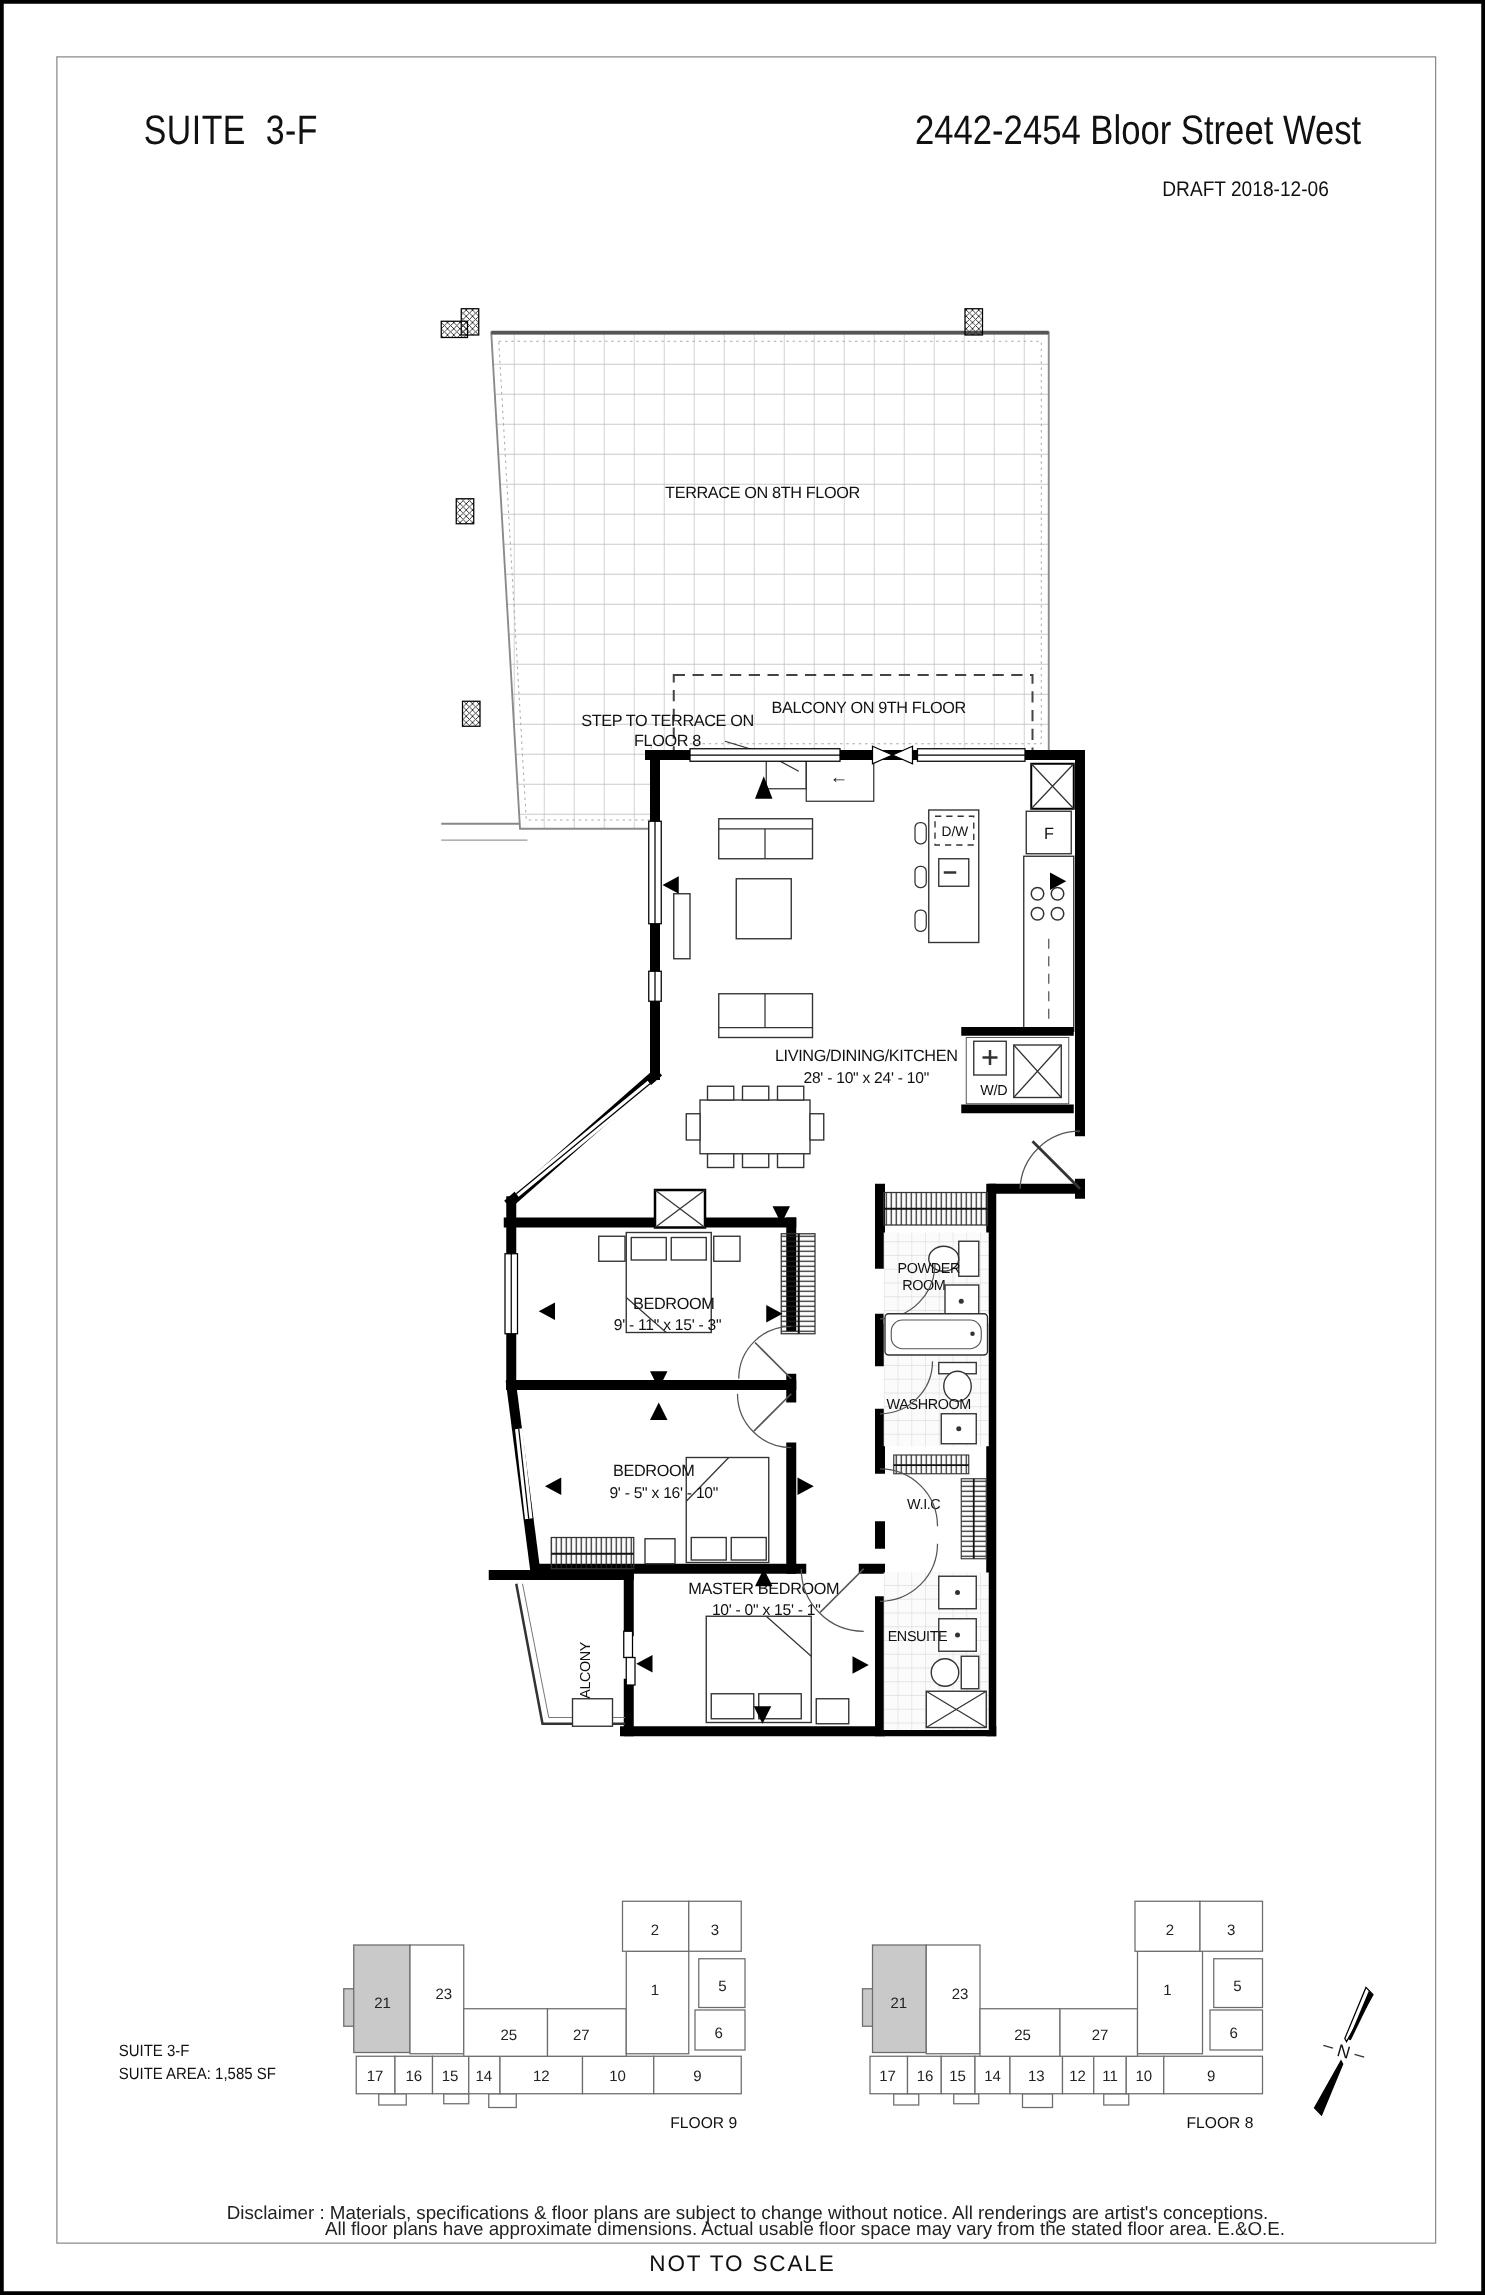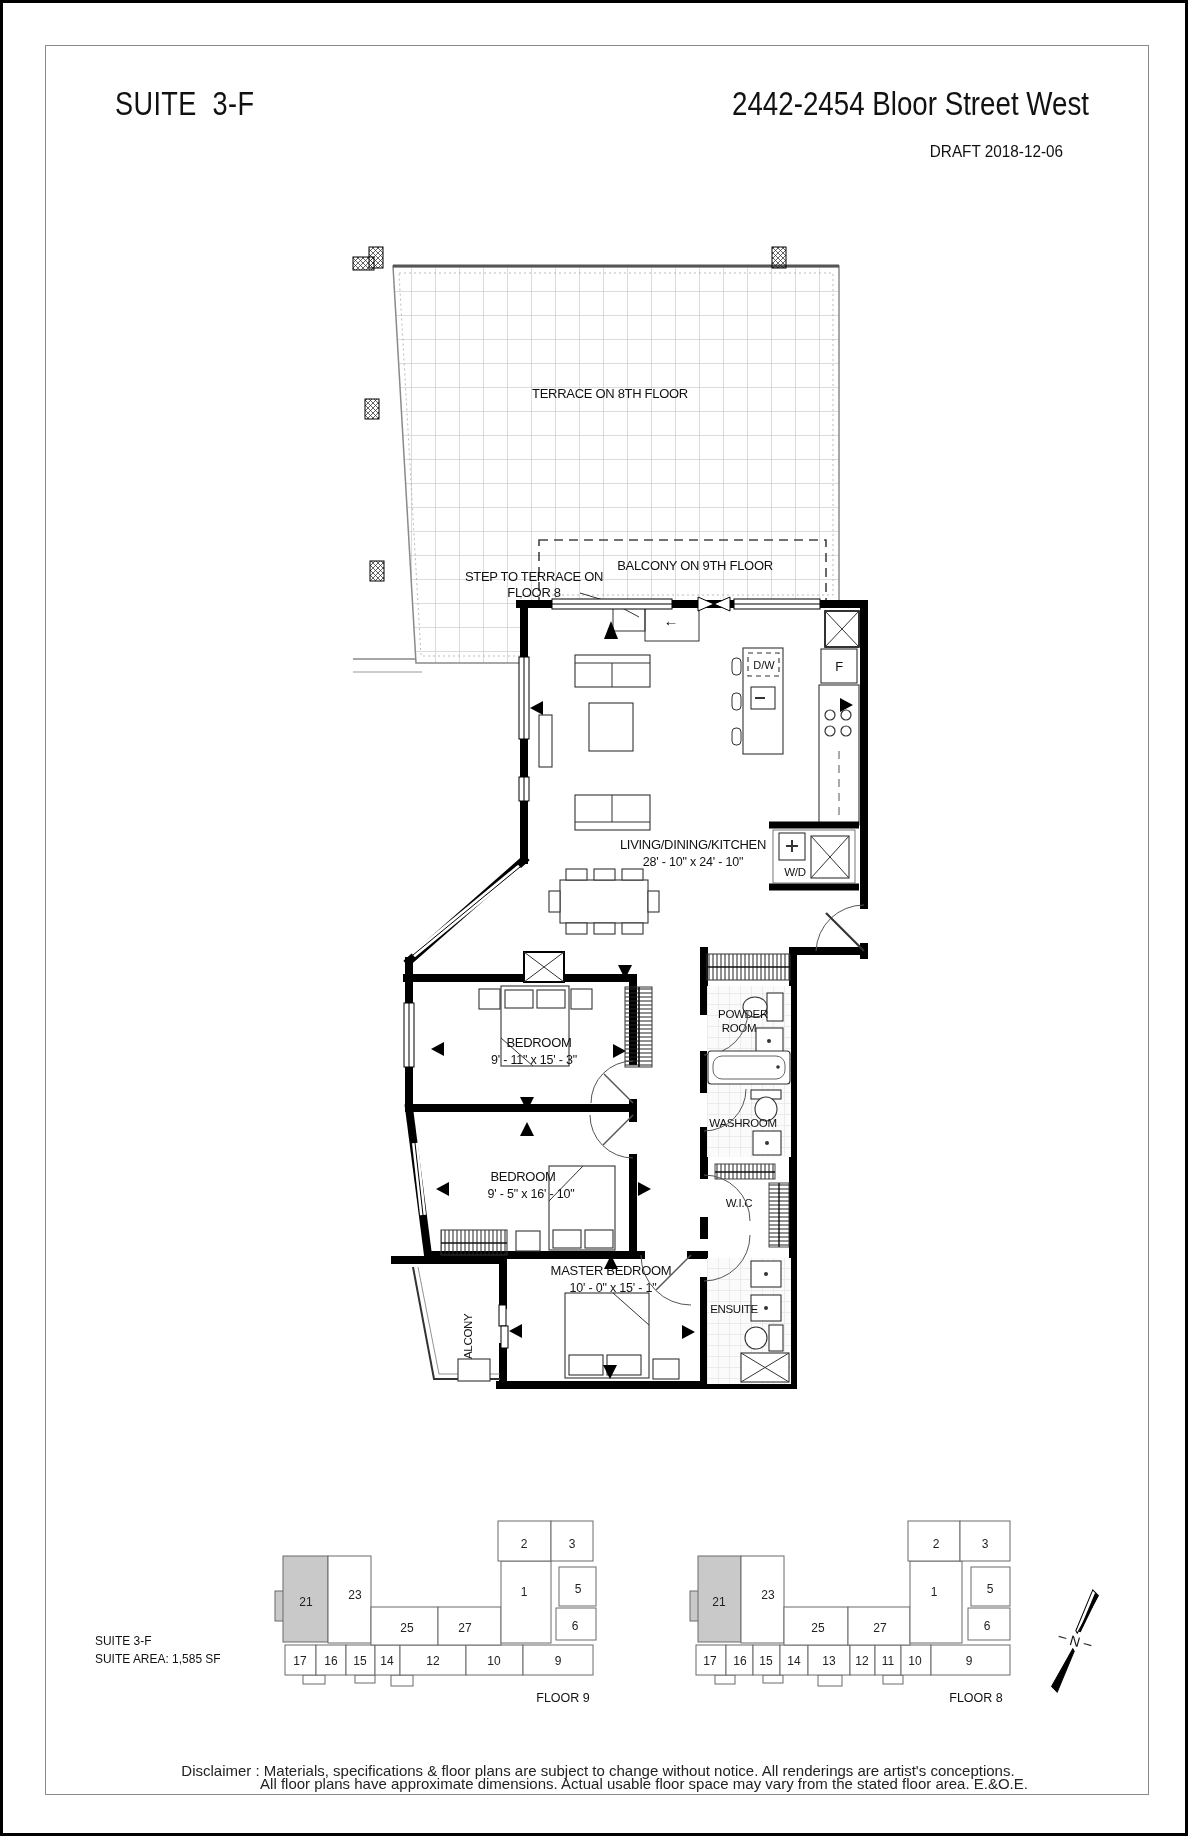--- a/index.html
+++ b/index.html
@@ -431,13 +431,14 @@
       <line x1="-17" y1="0" x2="-9" y2="0" stroke="#333" stroke-width="1.2"></line>
       <line x1="9" y1="0" x2="17" y2="0" stroke="#333" stroke-width="1.2"></line>
       <text x="0" y="5" font-size="14" text-anchor="middle" fill="#111" font-family="Liberation Sans, sans-serif">N</text>
     </g>
   </svg>
 
   <div class="suite-info"><span>SUITE 3-F</span><br><span>SUITE AREA: 1,585 SF</span></div>
 
   <div class="disc d1">Disclaimer : Materials, specifications &amp; floor plans are subject to change without notice. All renderings are artist's conceptions.</div>
   <div class="disc d2">All floor plans  have approximate dimensions. Actual usable floor space may vary from the stated floor area. E.&amp;O.E.</div>
+  <div class="nts">NOT TO SCALE</div>
 </div>
 
 </body></html>

